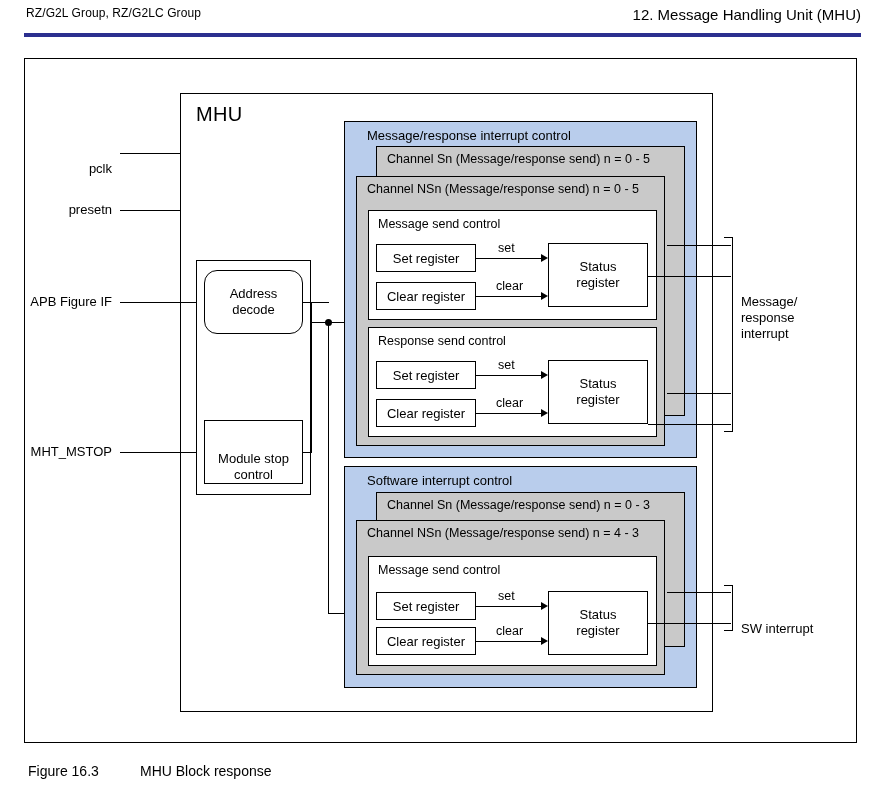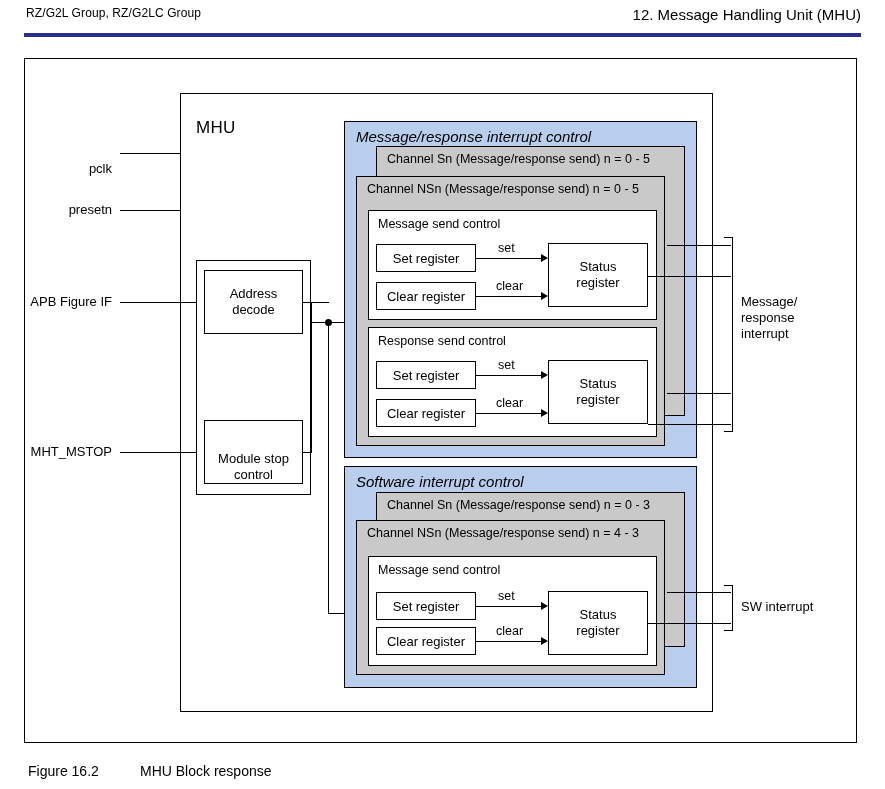--- a/index.html
+++ b/index.html
@@ -15,39 +15,39 @@
   
   #page-header-left{left:26px;top:6px;font-size:12px;letter-spacing:.1px;}
   #page-header-right{right:24px;top:6px;font-size:15px;white-space:nowrap;}
   #header-rule{left:24px;top:33px;width:837px;height:4px;background:#2b2f8f;}
 
   
   #figure-frame{left:24px;top:58px;width:833px;height:685px;border:1px solid #000;box-sizing:border-box;background:#fff;}
 
   
   #mhu-frame{left:180px;top:93px;width:533px;height:619px;border:1px solid #000;box-sizing:border-box;background:transparent;}
-  #mhu-title{left:196px;top:103px;font-size:17px;letter-spacing:.3px;margin-top:15px;}
+  #mhu-title{left:196px;top:103px;font-size:20px;letter-spacing:.3px;}
 
   
   .sig-label{font-size:13px;text-align:right;white-space:nowrap;}
   .wire{background:#000;}
   .wire-h{height:1px;}
   .wire-v{width:1px;}
 
   
   #decode-group{left:196px;top:260px;width:115px;height:235px;border:1px solid #000;box-sizing:border-box;background:#fff;}
   .plain-box{border:1px solid #000;box-sizing:border-box;background:#fff;
              display:flex;align-items:center;justify-content:center;text-align:center;
              font-size:13px;line-height:16px;}
-  #address-decode{left:204px;top:270px;width:99px;height:64px;}
+  #address-decode{left:204px;top:270px;width:99px;height:64px;border-radius:13px;}
   #module-stop{left:204px;top:420px;width:99px;height:64px;align-items:flex-end;}
 
   
   .blue-panel{background:#b9cdec;border:1px solid #000;box-sizing:border-box;}
-  .panel-title{font-size:15px;position:absolute;left:11px;top:6px;white-space:nowrap;font-style:italic;}
+  .panel-title{font-size:13px;position:absolute;left:22px;top:6px;white-space:nowrap;}
   #msg-panel{left:344px;top:121px;width:353px;height:337px;}
   #sw-panel{left:344px;top:466px;width:353px;height:222px;}
 
   
   .gray-box{background:#c9c9c9;border:1px solid #000;box-sizing:border-box;}
   .gray-title{font-size:12.5px;position:absolute;left:10px;top:5px;white-space:nowrap;}
 
   #msg-chan-s{left:376px;top:146px;width:309px;height:270px;}
   #msg-chan-ns{left:356px;top:176px;width:309px;height:270px;}
   #sw-chan-s{left:376px;top:492px;width:309px;height:155px;}
@@ -213,17 +213,17 @@
 <div class="abs arrowhead" style="left:541px;top:637px;"></div>
 <div class="abs arrow-label" style="left:496px;top:624px;">clear</div>
 <div class="abs reg-box" style="left:548px;top:591px;width:100px;height:64px;line-height:16px;">
   <span style="white-space:pre-line">Status
 register</span>
 </div>
 
 <div class="abs wire wire-h" style="left:667px;top:592px;width:64px;"></div>
 <div class="abs wire wire-h" style="left:648px;top:623px;width:83px;"></div>
 <div class="abs brace" style="left:724px;top:585px;width:9px;height:46px;"></div>
-<div class="abs brace-label" style="left:741px;top:599px;">SW interrupt</div>
+<div class="abs brace-label" style="left:741px;top:621px;">SW interrupt</div>
 
 <div class="abs" id="caption">
-  <span id="caption-num">Figure 16.2</span><span>MHU Block response</span>
+  <span id="caption-num">Figure 16.3</span><span>MHU Block response</span>
 </div>
 
 </body></html>

